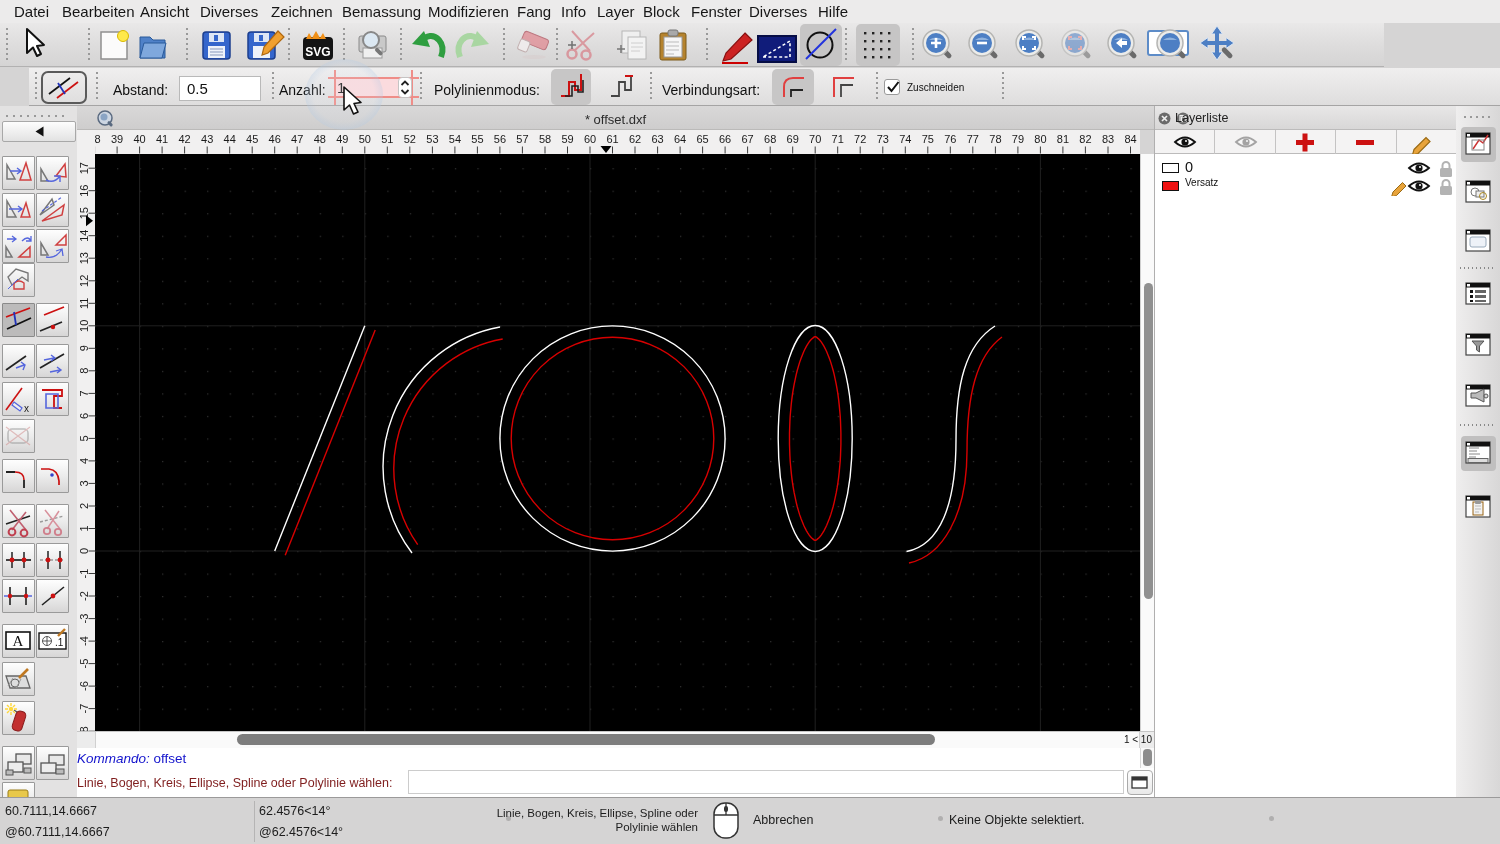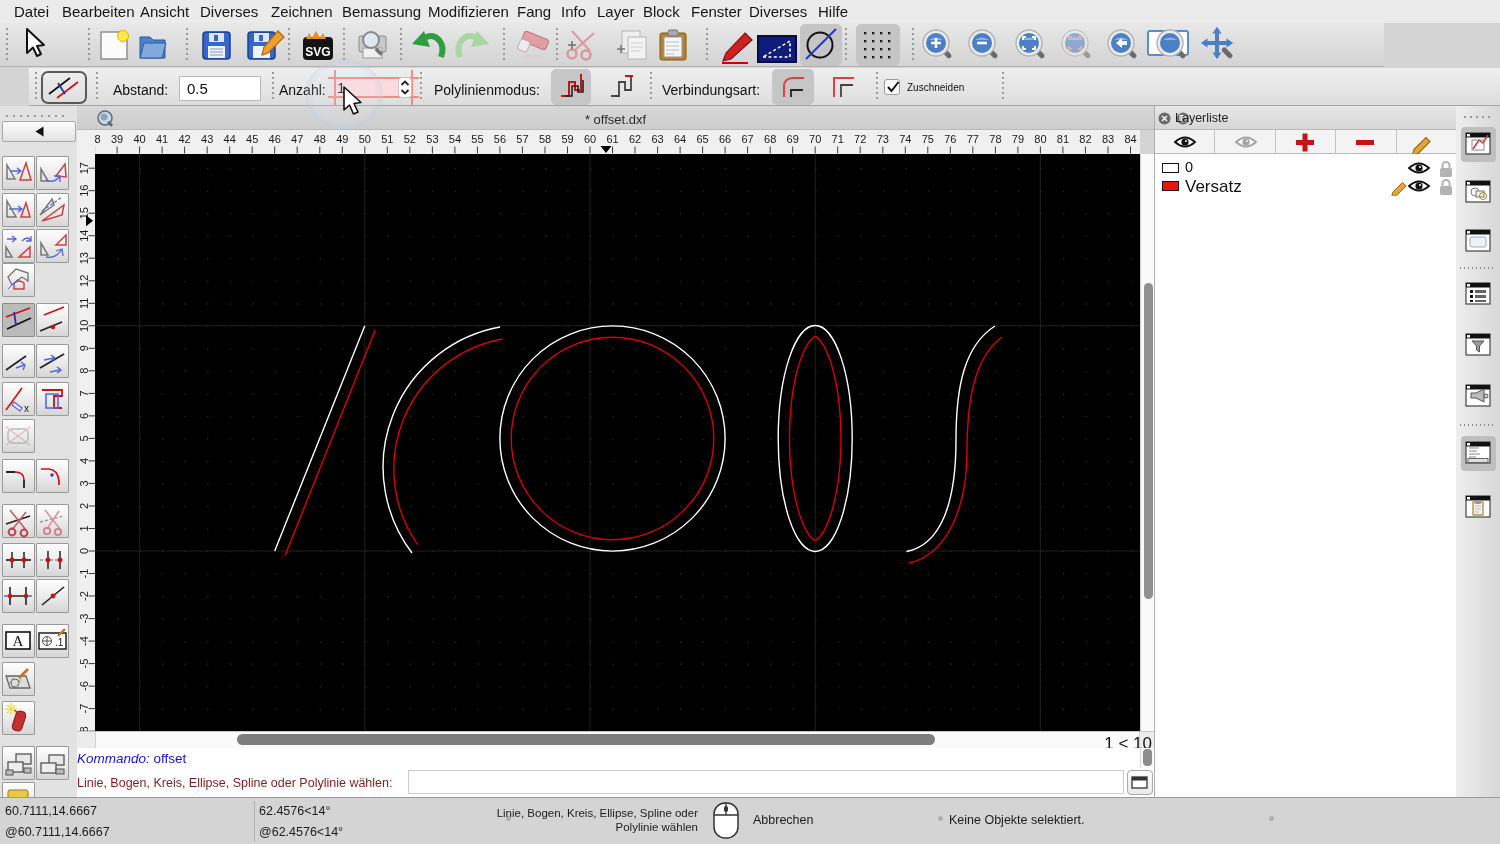--- a/index.html
+++ b/index.html
@@ -437,21 +437,21 @@
       <path d="M811.5,397.5 C845.0,391.0 861.0,351.0 861.0,286.0 C861.0,231.0 870.0,191.0 900.0,172.0" stroke="#ffffff" stroke-width="1.4" fill="none"></path>
       <path d="M814.0,409.0 C847.0,402.0 872.0,362.0 872.0,297.0 C872.0,242.0 881.0,202.0 907.0,183.0" stroke="#d80000" stroke-width="1.4" fill="none"></path>
 </svg>
   </div>
 <div id="vscroll">
     <div style="position:absolute;left:2.5px;top:129px;width:9px;height:316px;background:#909090;border-radius:4.5px"></div>
   </div>
 <div id="hscrollrow">
     <div style="position:absolute;left:18px;top:0;width:1045px;height:16px;background:#fafafa;border-left:1px solid #d0d0d0;border-right:1px solid #d0d0d0"></div>
     <div style="position:absolute;left:160px;top:2px;width:698px;height:11px;background:#7d7d7d;border-radius:5.5px"></div>
-    <div style="position:absolute;right:2px;top:2px;font-size:17px;color:#111">1 &lt; 10</div>
+    <div style="position:absolute;right:2px;top:2px;font-size:10px;color:#111">1 &lt; 10</div>
   </div>
 <div id="cmdhist">
     <span style="position:absolute;left:0px;top:3px;font-size:13.5px;color:#1414cc"><i>Kommando:</i> offset</span>
     <div style="position:absolute;left:1063px;top:0;width:14px;height:20px;background:#fafafa;border-left:1px solid #d8d8d8"></div>
     <div style="position:absolute;left:1066px;top:1px;width:9px;height:17px;background:#8d8d8d;border-radius:4px"></div>
   </div>
 <div id="cmdinrow">
     <span style="position:absolute;left:0px;top:8px;font-size:12.5px;color:#7f1d1d">Linie, Bogen, Kreis, Ellipse, Spline oder Polylinie wählen:</span>
     <div style="position:absolute;left:331px;top:2px;width:716px;height:24px;background:#fff;border:1px solid #ccc"></div>
     <div style="position:absolute;left:1050px;top:2px;width:26px;height:25px;background:linear-gradient(#fdfdfd,#e9e9e9);border:1px solid #aaa;border-radius:4px"></div>
@@ -687,21 +687,21 @@
         <path d="M0 0 q10 -9 20 0 q-10 9 -20 0 z" fill="#fff" stroke="#111" stroke-width="1.8"></path>
         <circle cx="10" cy="0" r="3.6" fill="#111"></circle>
         <circle cx="11" cy="-1" r="1" fill="#fff"></circle>
       </g>
       <g transform="translate(49,1)">
         <rect x="0" y="7" width="12" height="9" rx="1.5" fill="#b3b3b3"></rect>
         <path d="M2.5 7 v-2.5 a3.5 3.5 0 0 1 7 0 v2.5" fill="none" stroke="#b3b3b3" stroke-width="2"></path>
       </g>
     </svg>
 <div style="position:absolute;left:7px;top:75px;width:17px;height:10px;background:#ee1111;border:1.2px solid #111"></div>
-    <span style="position:absolute;left:30px;top:71px;font-size:17px;color:#111">Versatz</span>
+    <span style="position:absolute;left:30px;top:71px;font-size:10px;color:#111">Versatz</span>
     <svg width="80" height="18" style="position:absolute;left:236;top:72">
       <path d="M2 14 l9.5 -9.5 l3.5 3.5 l-9.5 9.5 l-5 1.5 z" fill="#e8a33a" stroke="#9a6a14" stroke-width="1"></path>
       <g transform="translate(18,8)">
         <path d="M0 0 q10 -9 20 0 q-10 9 -20 0 z" fill="#fff" stroke="#111" stroke-width="1.8"></path>
         <circle cx="10" cy="0" r="3.6" fill="#111"></circle>
         <circle cx="11" cy="-1" r="1" fill="#fff"></circle>
       </g>
       <g transform="translate(49,1)">
         <rect x="0" y="7" width="12" height="9" rx="1.5" fill="#b3b3b3"></rect>
         <path d="M2.5 7 v-2.5 a3.5 3.5 0 0 1 7 0 v2.5" fill="none" stroke="#b3b3b3" stroke-width="2"></path>

